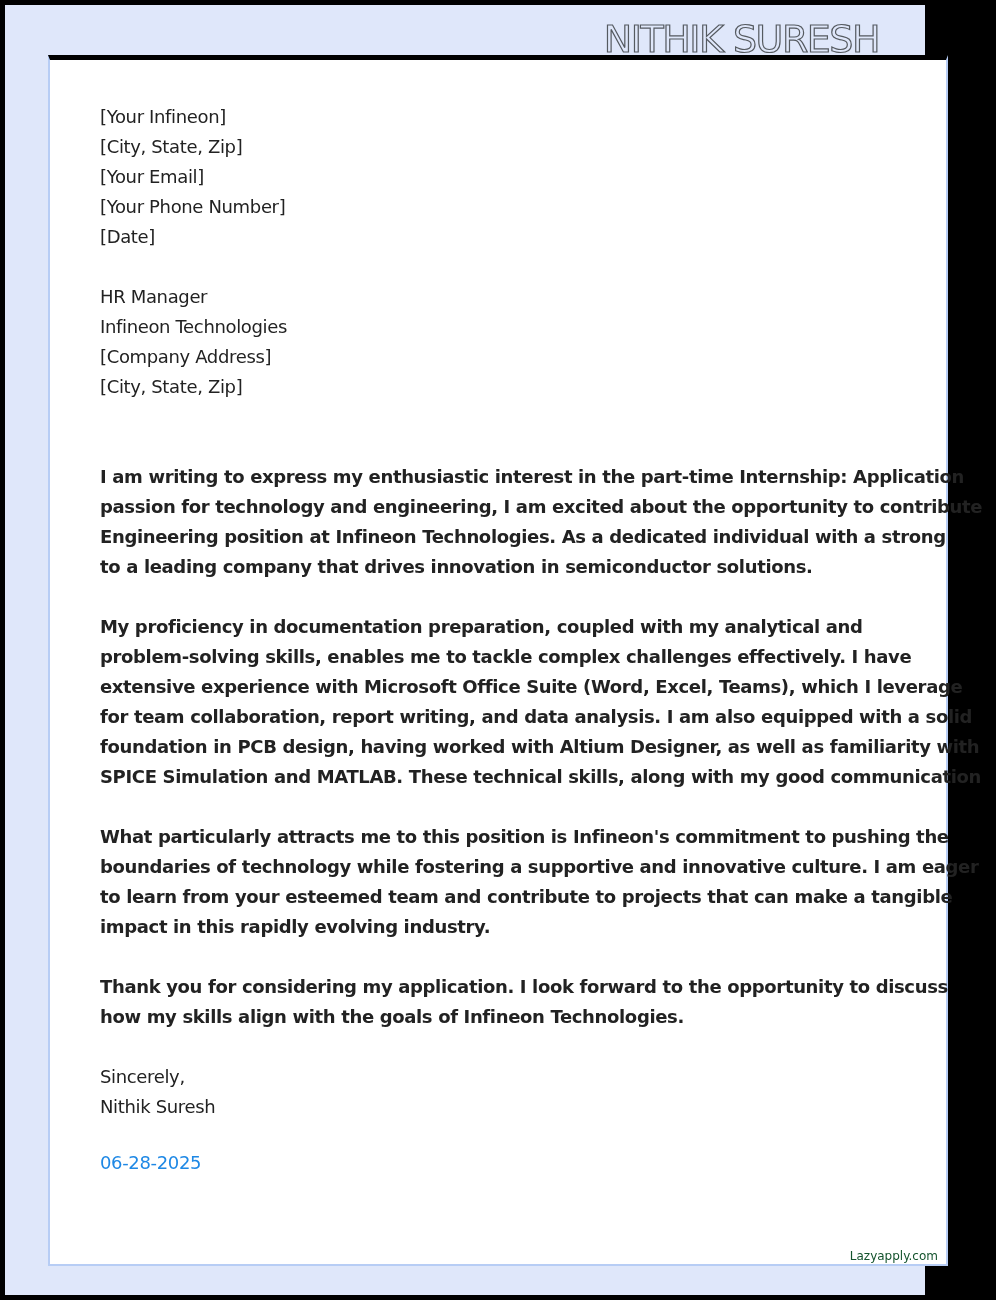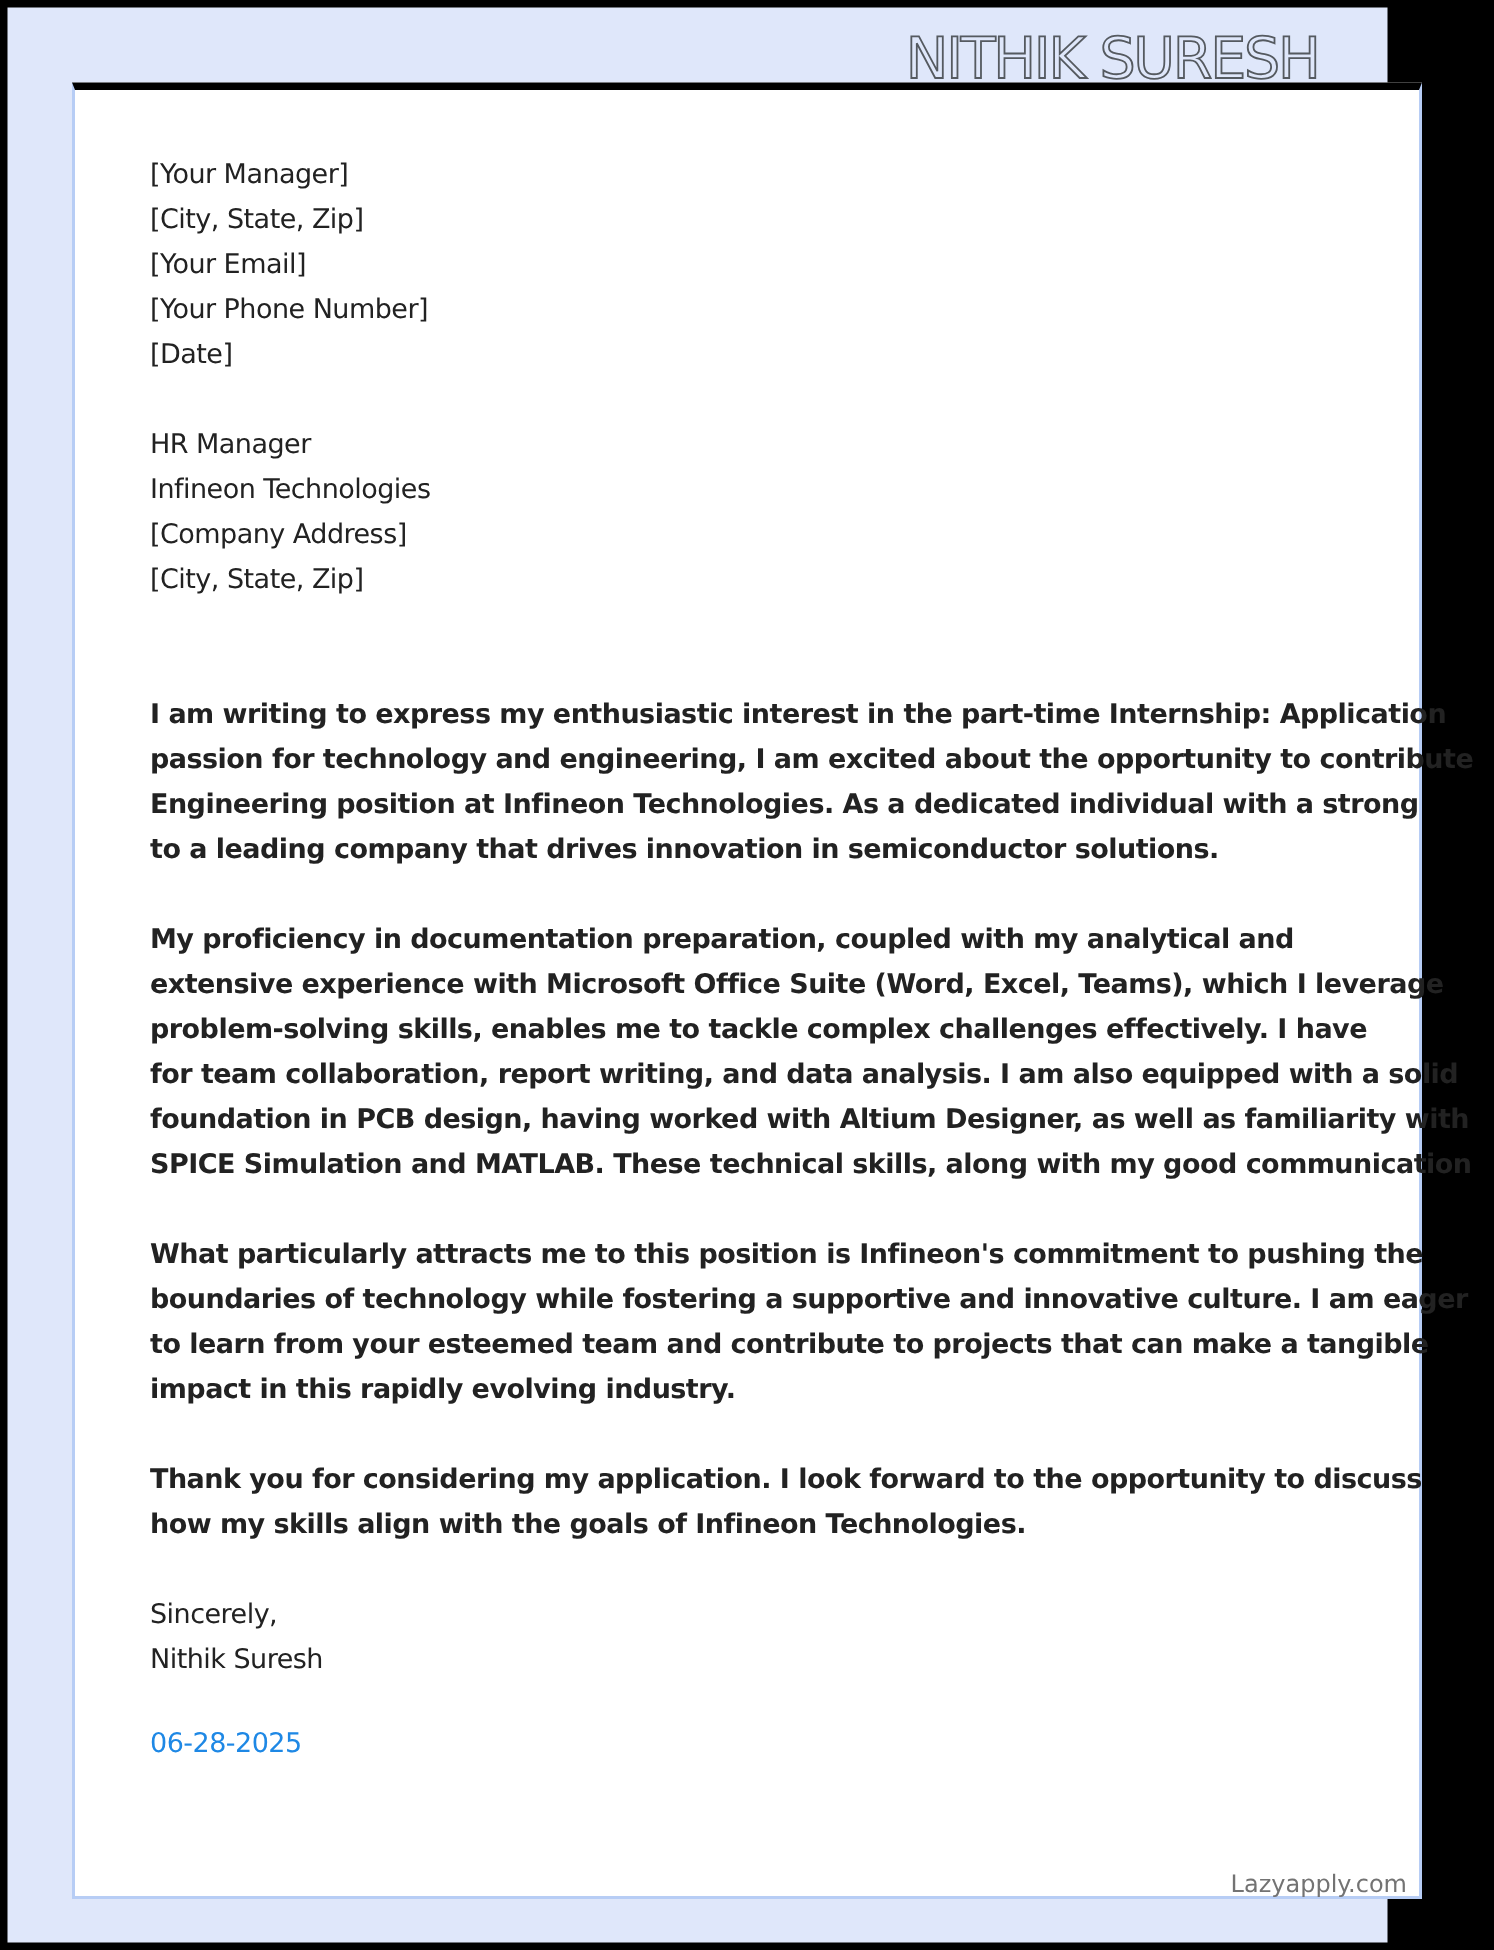--- a/index.html
+++ b/index.html
@@ -72,37 +72,37 @@
   .date-stamp {
     display: block;
     margin-top: 26px;
     color: #1e88e5;
     white-space: nowrap;
   }
   .footer-brand {
     position: absolute;
     right: 8px;
     bottom: 0px;
-    font-size: 16px;
-    color: #737373;
+    font-size: 12px;
+    color: #14532d;
     line-height: 16px;
   }
 </style>
 </head>
 <body>
 
 <div class="frame">
 
   <div class="name-header">NITHIK SURESH</div>
 
   <div class="page">
     <div class="content">
 
       <div>
-        <span class="line">[Your Manager]</span>
+        <span class="line">[Your Infineon]</span>
         <span class="line">[City, State, Zip]</span>
         <span class="line">[Your Email]</span>
         <span class="line">[Your Phone Number]</span>
         <span class="line">[Date]</span>
       </div>
 
       <span class="gap"></span>
 
       <div>
         <span class="line">HR Manager</span>
@@ -120,22 +120,22 @@
         <span class="line">I am writing to express my enthusiastic interest in the part-time Internship: Application</span>
         <span class="line">passion for technology and engineering, I am excited about the opportunity to contribute</span>
         <span class="line">Engineering position at Infineon Technologies. As a dedicated individual with a strong</span>
         <span class="line">to a leading company that drives innovation in semiconductor solutions.</span>
       </div>
 
       <span class="gap"></span>
 
       <div class="para">
         <span class="line">My proficiency in documentation preparation, coupled with my analytical and</span>
+        <span class="line">problem-solving skills, enables me to tackle complex challenges effectively. I have</span>
         <span class="line">extensive experience with Microsoft Office Suite (Word, Excel, Teams), which I leverage</span>
-        <span class="line">problem-solving skills, enables me to tackle complex challenges effectively. I have</span>
         <span class="line">for team collaboration, report writing, and data analysis. I am also equipped with a solid</span>
         <span class="line">foundation in PCB design, having worked with Altium Designer, as well as familiarity with</span>
         <span class="line">SPICE Simulation and MATLAB. These technical skills, along with my good communication</span>
       </div>
 
       <span class="gap"></span>
 
       <div class="para">
         <span class="line">What particularly attracts me to this position is Infineon's commitment to pushing the</span>
         <span class="line">boundaries of technology while fostering a supportive and innovative culture. I am eager</span>

